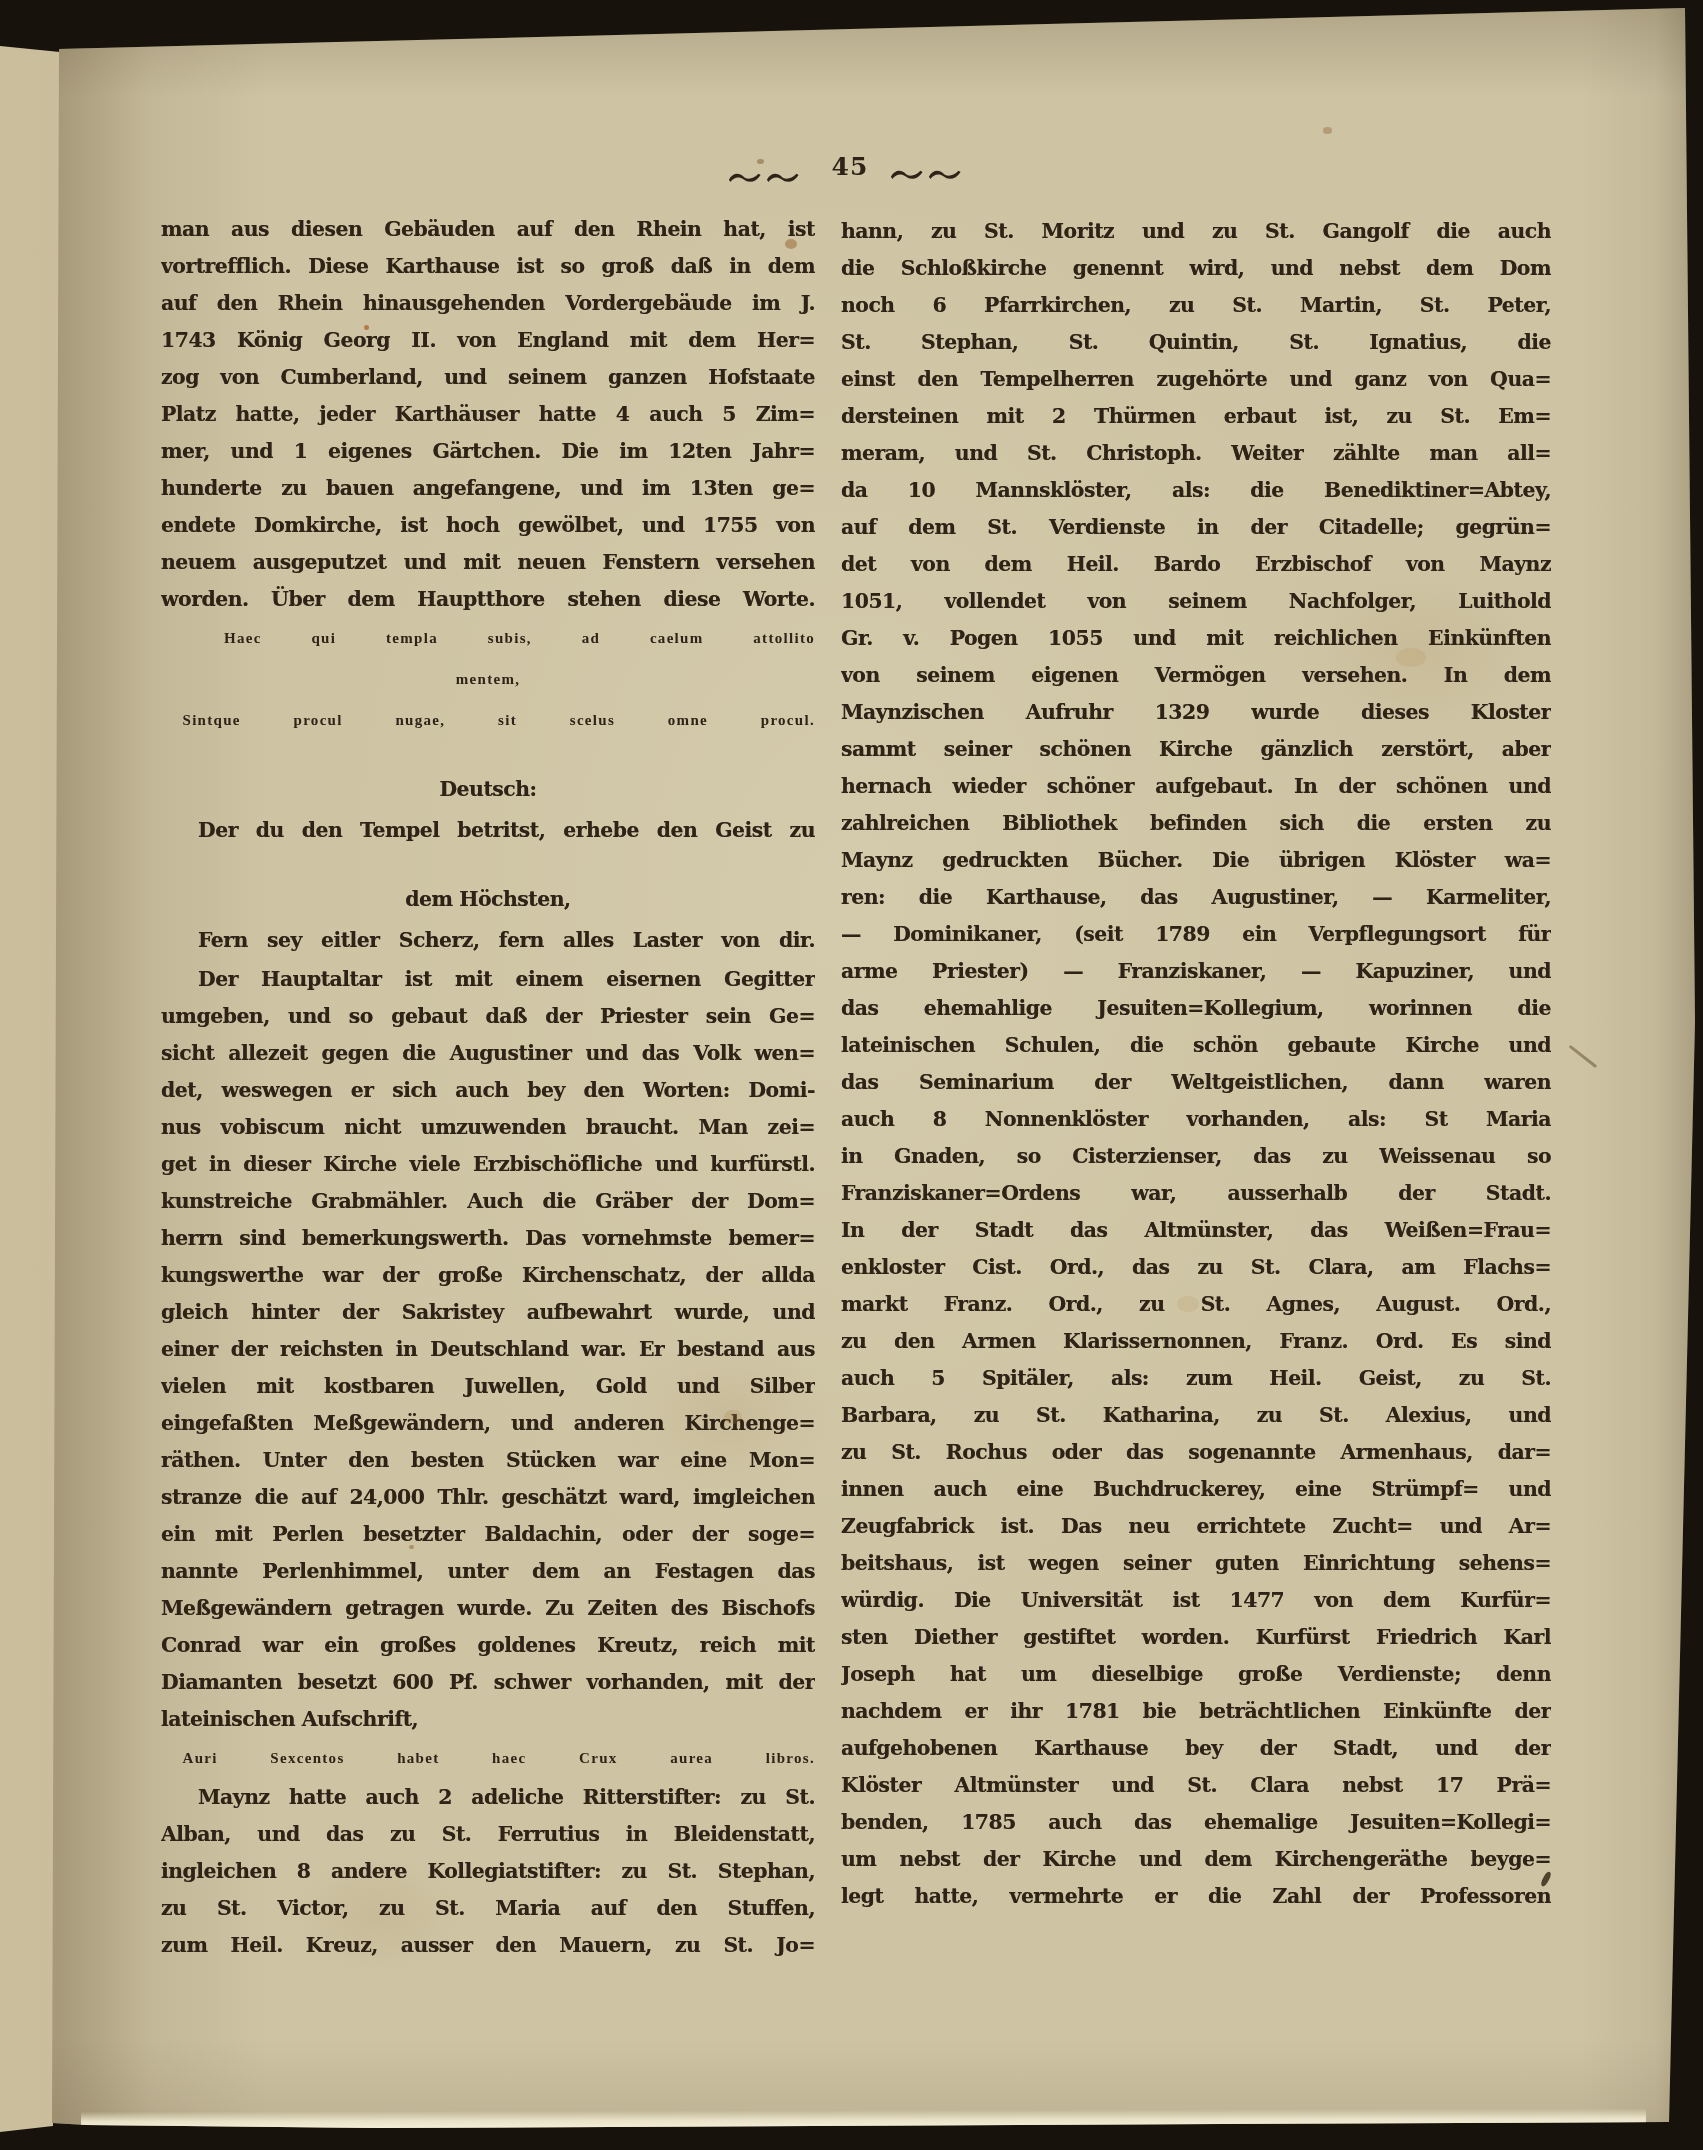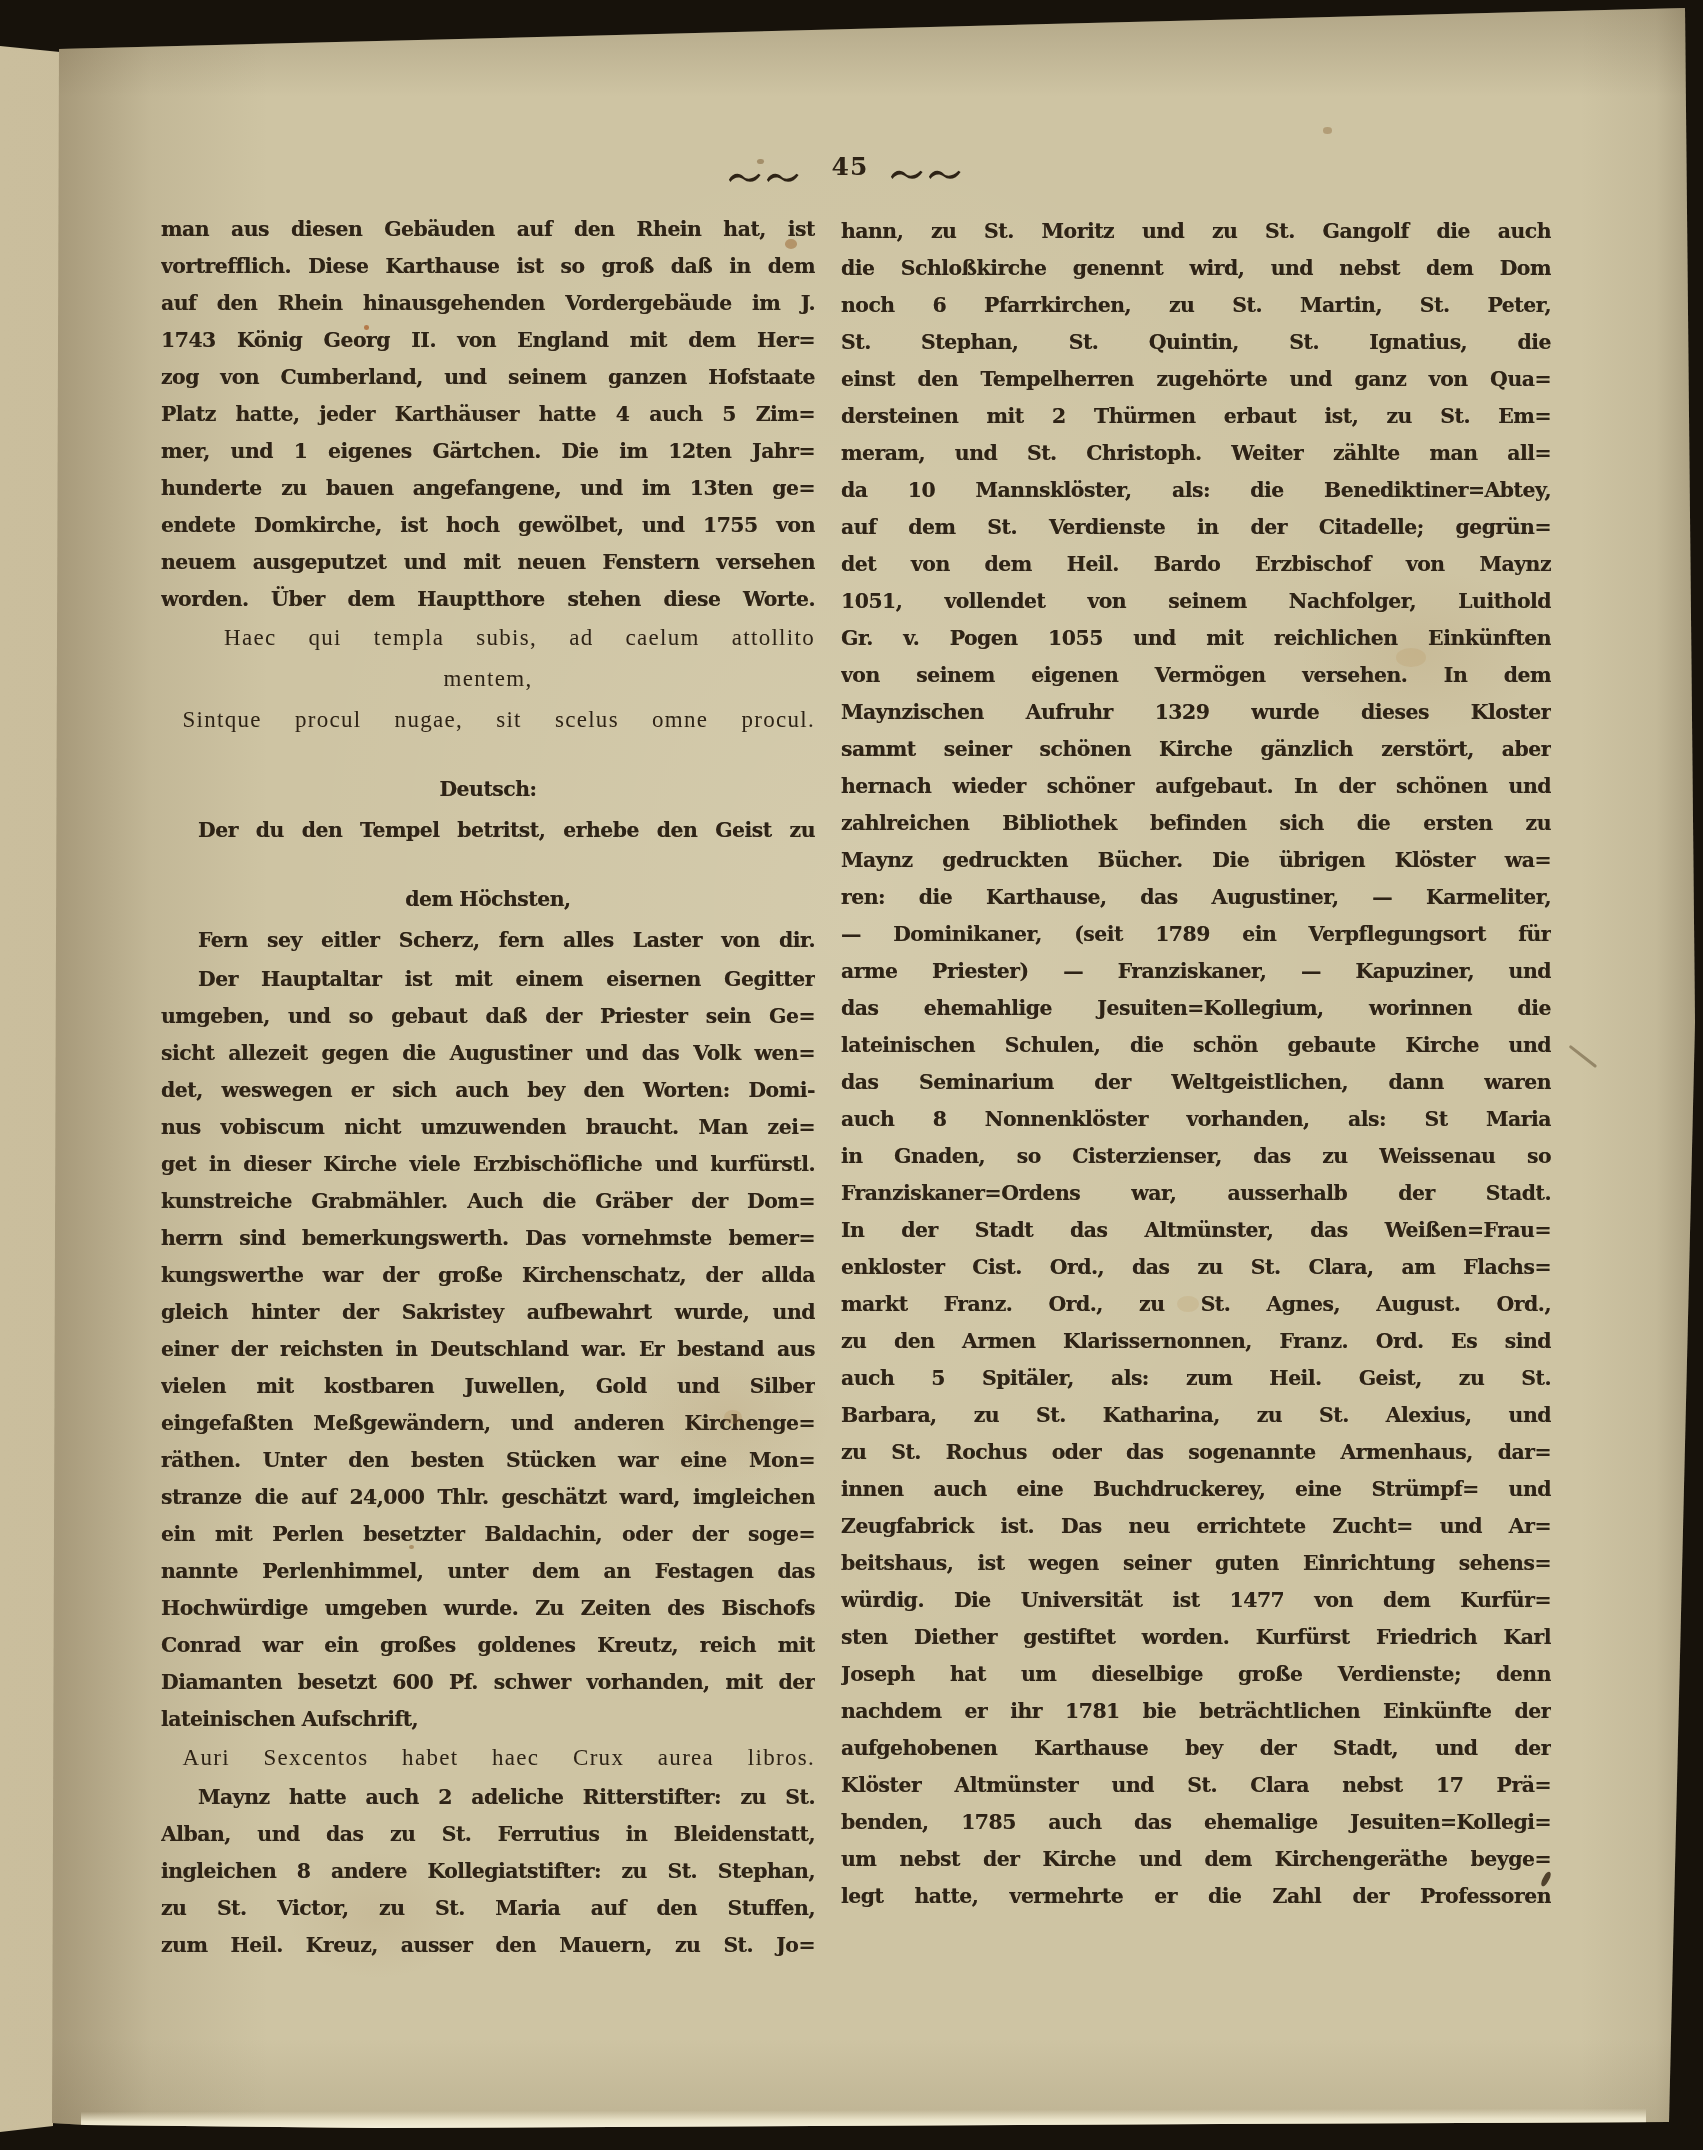--- a/index.html
+++ b/index.html
@@ -54,21 +54,21 @@
     font-family:"DejaVu Serif", serif;font-weight:bold;font-size:20.4px;
     letter-spacing:-0.5px;
     text-align:justify;text-align-last:justify;
     text-shadow:0 0 0.6px rgba(46,35,22,.55);
   }
   .ln.l{text-align-last:left;}
   .ln.c{text-align:center;text-align-last:center;height:41px;line-height:40px;margin-top:28px;}
   .ln.i{text-indent:37px;}
   .ln.iv{text-indent:37px;height:41px;line-height:40px;}
   .ln.lat1,.ln.lat2,.ln.latc{
-    font-family:"Liberation Serif", serif;font-size:23px;font-weight:normal;
+    font-family:"Liberation Serif", serif;font-size:15px;font-weight:bold;
     letter-spacing:1.3px;height:41px;line-height:40px;text-shadow:none;
   }
   .ln.lat1{text-indent:63px;}
   .ln.lat2{text-indent:21.5px;}
   .ln.latc{text-align:center;text-align-last:center;}
   .stain{position:absolute;border-radius:50%;}
 </style>
 </head>
 <body>
 
@@ -123,21 +123,21 @@
       <div class="ln j">herrn sind bemerkungswerth. Das vornehmste bemer=</div>
       <div class="ln j">kungswerthe war der große Kirchenschatz, der allda</div>
       <div class="ln j">gleich hinter der Sakristey aufbewahrt wurde, und</div>
       <div class="ln j">einer der reichsten in Deutschland war. Er bestand aus</div>
       <div class="ln j">vielen mit kostbaren Juwellen, Gold und Silber</div>
       <div class="ln j">eingefaßten Meßgewändern, und anderen Kirchenge=</div>
       <div class="ln j">räthen. Unter den besten Stücken war eine Mon=</div>
       <div class="ln j">stranze die auf 24,000 Thlr. geschätzt ward, imgleichen</div>
       <div class="ln j">ein mit Perlen besetzter Baldachin, oder der soge=</div>
       <div class="ln j">nannte Perlenhimmel, unter dem an Festagen das</div>
-      <div class="ln j">Hochwürdige umgeben wurde. Zu Zeiten des Bischofs</div>
+      <div class="ln j">Meßgewändern getragen wurde. Zu Zeiten des Bischofs</div>
       <div class="ln j">Conrad war ein großes goldenes Kreutz, reich mit</div>
       <div class="ln j">Diamanten besetzt 600 Pf. schwer vorhanden, mit der</div>
       <div class="ln l">lateinischen Aufschrift,</div>
       <div class="ln lat2">Auri Sexcentos habet haec Crux aurea libros.</div>
       <div class="ln i">Maynz hatte auch 2 adeliche Ritterstifter: zu St.</div>
       <div class="ln j">Alban, und das zu St. Ferrutius in Bleidenstatt,</div>
       <div class="ln j">ingleichen 8 andere Kollegiatstifter: zu St. Stephan,</div>
       <div class="ln j">zu St. Victor, zu St. Maria auf den Stuffen,</div>
       <div class="ln j">zum Heil. Kreuz, ausser den Mauern, zu St. Jo=</div>
     </div>

